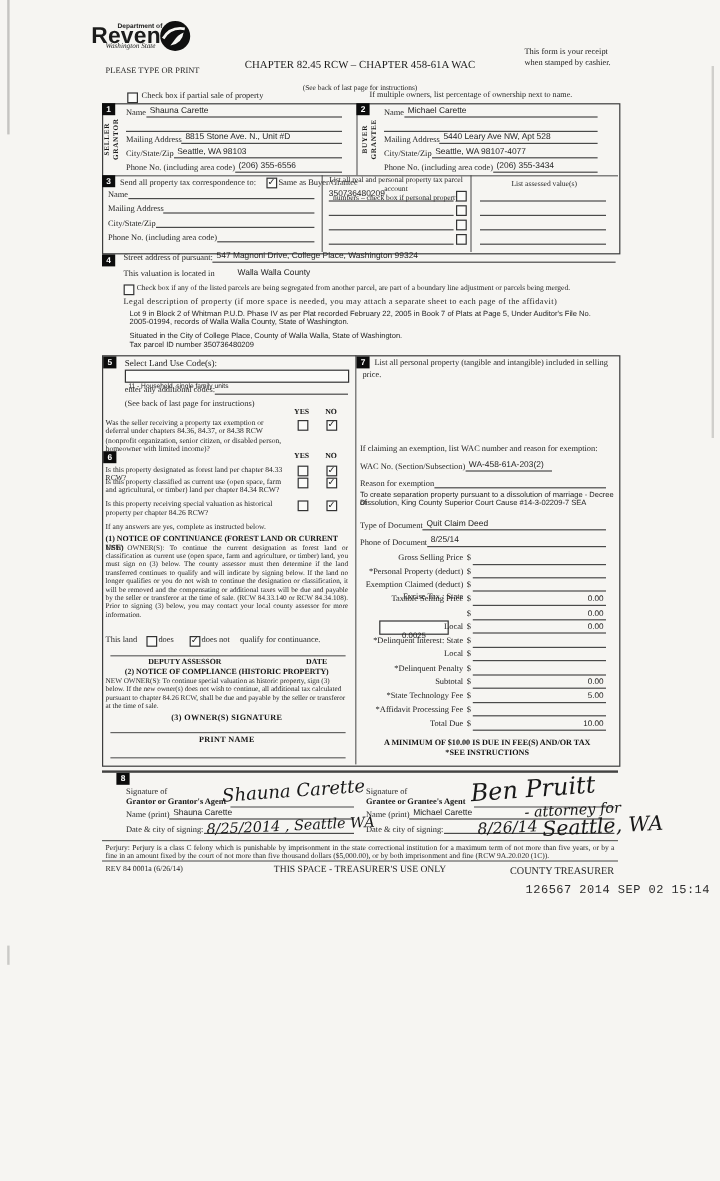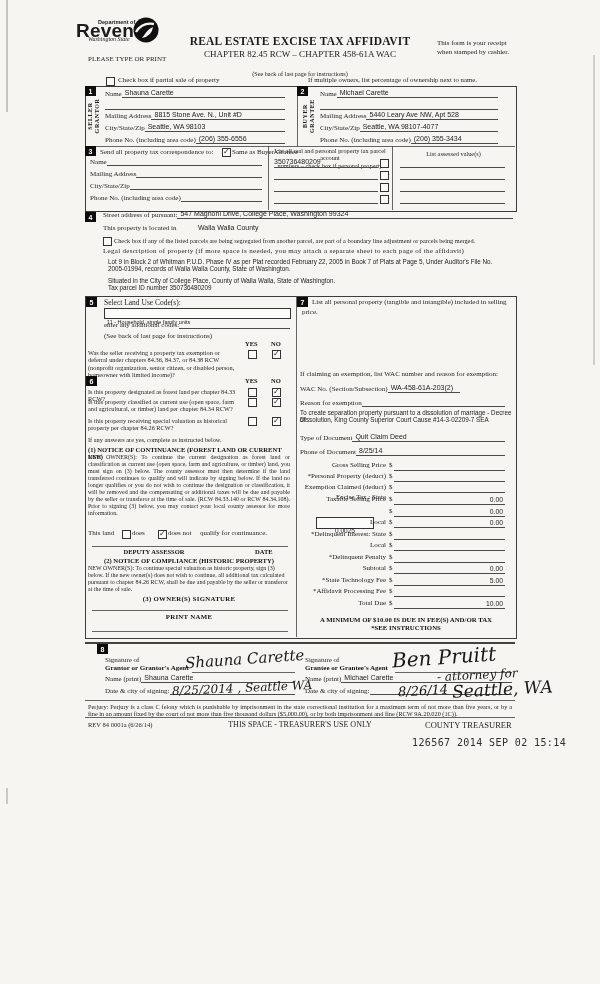--- a/index.html
+++ b/index.html
@@ -47,21 +47,20 @@
     <div style="font-family:'Liberation Sans',sans-serif;font-size:5.5px;font-weight:bold;margin-left:22px;">Department of</div>
     <div style="font-family:'Liberation Sans',sans-serif;font-size:19px;font-weight:bold;letter-spacing:.2px;line-height:11px;">Revenue</div>
     <div style="font-family:'Liberation Serif',serif;font-style:italic;font-size:6px;margin-left:12px;">Washington State</div>
   </div>
   <svg class="abs" style="left:132px;top:16px;" width="28" height="28" viewBox="0 0 28 28">
     <circle cx="14" cy="14" r="12.5" fill="#101010"></circle>
     <path d="M4 16 Q10 6 22 8" stroke="#f6f5f2" stroke-width="2.4" fill="none"></path>
     <path d="M10 22 Q20 20 21 11 Q16 13 13 18 Z" fill="#f6f5f2"></path>
   </svg>
 
-  <div class="abs ctr" style="left:150px;top:35px;width:300px;font-size:11.5px;font-weight:bold;letter-spacing:.2px;">REAL ESTATE EXCISE TAX AFFIDAVIT</div>
   <div class="abs ctr" style="left:150px;top:49px;width:300px;font-size:9px;">CHAPTER 82.45 RCW – CHAPTER 458-61A WAC</div>
   <div class="abs" style="left:437px;top:39px;width:90px;font-size:7px;line-height:8.5px;">
     <div>This form is your receipt</div>
     <div>when stamped by cashier.</div>
   </div>
   <div class="abs lbl" style="left:88px;top:55px;">PLEASE TYPE OR PRINT</div>
   <div class="abs ctr lbl" style="left:150px;top:70px;width:300px;font-size:6.2px;">(See back of last page for instructions)</div>
 
   <span class="cb" style="left:106px;top:77px;"></span>
   <div class="abs lbl" style="left:118px;top:76px;">Check box if partial sale of property</div>
@@ -159,21 +158,21 @@
   <div class="abs underonly" style="left:400px;top:158px;width:105px;height:9px;"></div>
   <div class="abs underonly" style="left:400px;top:170px;width:105px;height:9px;"></div>
   <div class="abs underonly" style="left:400px;top:182px;width:105px;height:9px;"></div>
   <div class="abs underonly" style="left:400px;top:194px;width:105px;height:9px;"></div>
 
   <div class="numbox" style="left:85px;top:212px;">4</div>
   <div class="row" style="left:103px;top:210px;width:410px;">
     <span class="lbl">Street address of pursuant:</span>
     <span class="fill val">547 Magnoni Drive, College Place, Washington  99324</span>
   </div>
-  <div class="abs lbl" style="left:103px;top:224px;">This property is located in</div>
+  <div class="abs lbl" style="left:103px;top:224px;">This valuation is located in</div>
   <div class="abs val" style="left:198px;top:224px;">Walla Walla County</div>
 
   <span class="cb" style="left:103px;top:237px;"></span>
   <div class="abs lbl small" style="left:114px;top:237px;width:400px;">Check box if any of the listed parcels are being segregated from another parcel, are part of a boundary line adjustment or parcels being merged.</div>
   <div class="abs lbl" style="left:103px;top:247px;width:410px;letter-spacing:.3px;">Legal description of property (if more space is needed, you may attach a separate sheet to each page of the affidavit)</div>
   <div class="abs val small" style="left:108px;top:258px;width:400px;">Lot 9 in Block 2 of Whitman P.U.D. Phase IV as per Plat recorded February 22, 2005 in Book 7 of Plats at Page 5, Under Auditor's File No. 2005-01994, records of Walla Walla County, State of Washington.</div>
   <div class="abs val small" style="left:108px;top:277px;width:400px;">Situated in the City of College Place, County of Walla Walla, State of Washington.</div>
   <div class="abs val small" style="left:108px;top:284px;width:400px;">Tax parcel ID number 350736480209</div>
 
   <div class="abs" style="left:85px;top:296px;width:430px;height:341px;border:1px solid #3d3d3d;"></div>
@@ -363,15 +362,15 @@
   <div class="abs hw" style="left:452px;top:679px;font-size:17px;transform:rotate(-3deg);">Seattle, WA</div>
 
   <div class="hline" style="left:85px;top:700px;width:430px;"></div>
   <div class="abs lbl small" style="left:88px;top:703px;width:424px;text-align:justify;">Perjury: Perjury is a class C felony which is punishable by imprisonment in the state correctional institution for a maximum term of not more than five years, or by a fine in an amount fixed by the court of not more than five thousand dollars ($5,000.00), or by both imprisonment and fine (RCW 9A.20.020 (1C)).</div>
   <div class="hline" style="left:85px;top:717px;width:430px;height:1.2px;"></div>
 
   <div class="abs lbl" style="left:88px;top:721px;font-size:6.5px;">REV 84 0001a (6/26/14)</div>
   <div class="abs ctr lbl" style="left:200px;top:720px;width:200px;font-size:8px;">THIS SPACE - TREASURER'S USE ONLY</div>
   <div class="abs lbl" style="left:425px;top:720px;font-size:8.5px;">COUNTY TREASURER</div>
 
-  <div class="abs stamp" style="left:412px;top:737px;">126567 2014 SEP 02 15:14</div>
+  <div class="abs stamp" style="left:438px;top:737px;font-family:Liberation Mono, monospace;">126567 2014 SEP 02 15:14</div>
 
 </div>
 
 </body></html>

